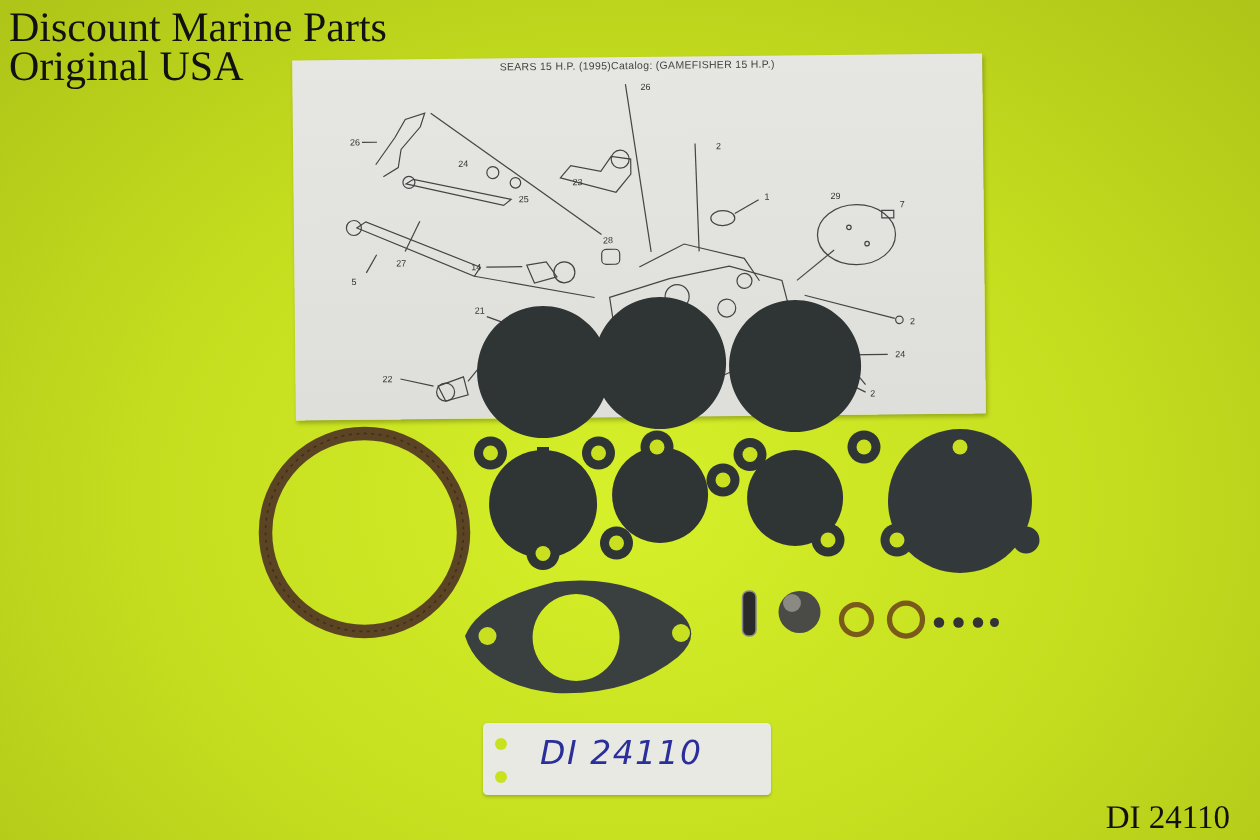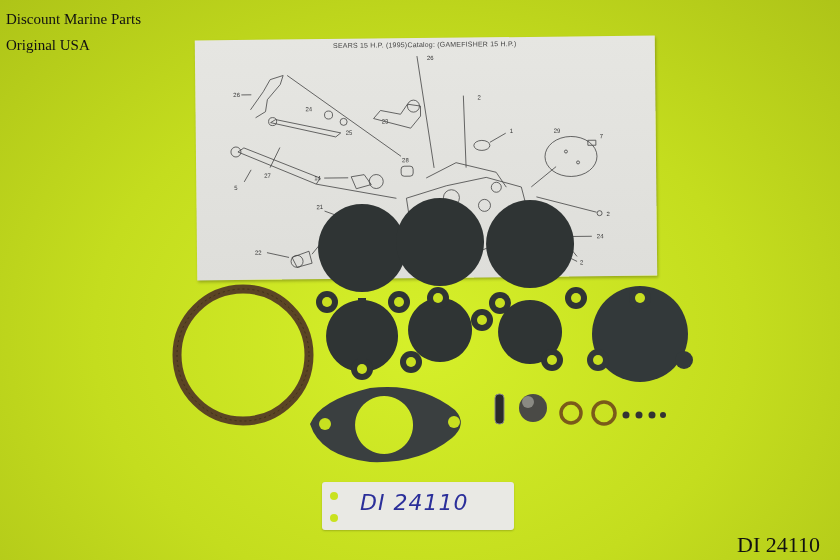--- a/index.html
+++ b/index.html
@@ -4,21 +4,21 @@
   <style>
     * { margin: 0; padding: 0; box-sizing: border-box; }
     html, body { width: 840px; height: 560px; overflow: hidden; }
     body {
       position: relative;
       background: radial-gradient(ellipse at 50% 60%, #d6f02a 0%, #c4dd1e 55%, #aec418 100%);
       font-family: "Liberation Serif", serif;
     }
     .watermark-top {
       position: absolute; left: 6px; top: 6px;
-      font-size: 15px; line-height: 26px; color: #111;
+      font-size: 28px; line-height: 26px; color: #111;
     }
     .watermark-bottom {
       position: absolute; right: 20px; bottom: 2px;
       font-size: 22px; color: #111;
     }
     .diagram-paper {
       position: absolute; left: 196px; top: 38px; width: 460px; height: 240px;
       background: linear-gradient(180deg, #e6e6e2 0%, #dededa 100%);
       transform: rotate(-0.6deg);
       box-shadow: 1px 2px 3px rgba(0,0,0,0.25);

